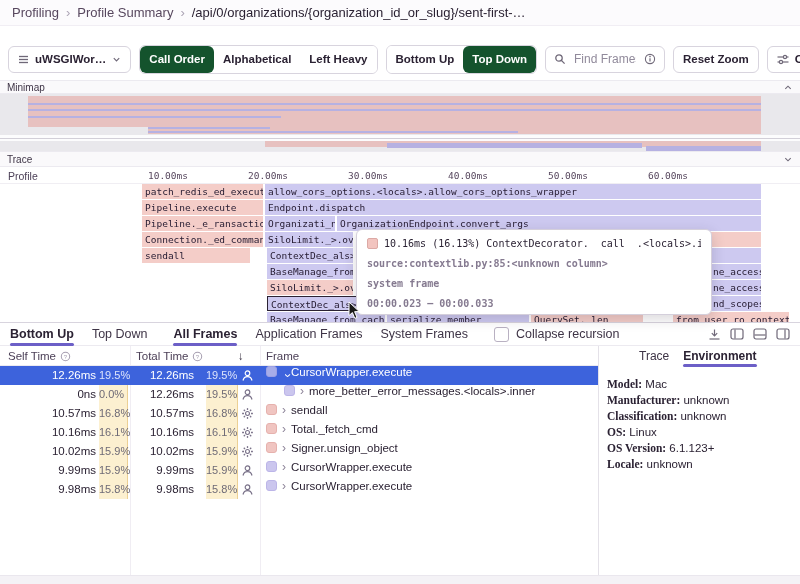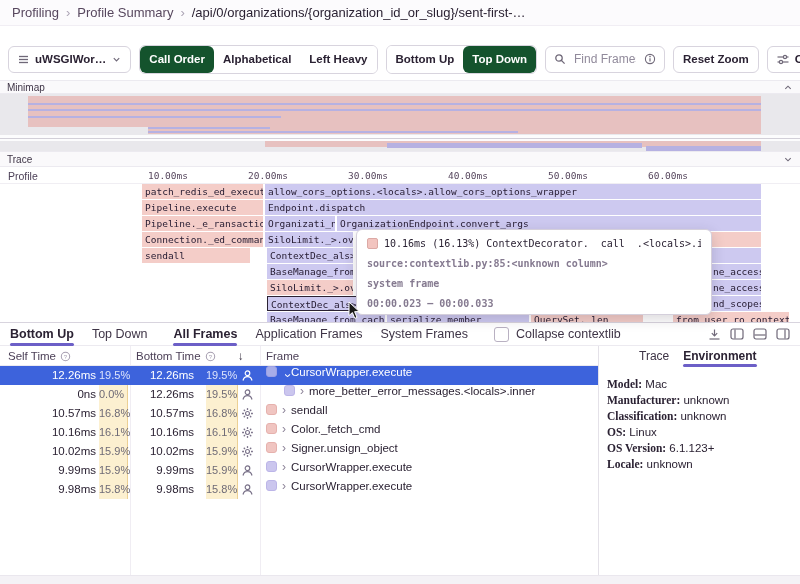--- a/index.html
+++ b/index.html
@@ -289,21 +289,21 @@
           <span class="tab active">Bottom Up</span>
           <span class="tab">Top Down</span>
         </div>
       <div class="tgroup" id="frame-tabs">
           <span class="tab active">All Frames</span>
           <span class="tab">Application Frames</span>
           <span class="tab">System Frames</span>
         </div>
       <div class="cbwrap">
         <span class="cb"></span>
-        <span>Collapse contextlib</span>
+        <span>Collapse recursion</span>
       </div>
       <div class="bar-icons">
         <span class="icn">
           <svg width="13" height="13" viewBox="0 0 13 13">
               <g stroke="currentColor" stroke-width="1.2" fill="none">
                 <path d="M6.5 1.5v6"></path>
                 <path d="M3.8 5.2 6.5 7.9 9.2 5.2"></path>
                 <path d="M1.5 11h10"></path>
               </g>
             </svg>
@@ -336,21 +336,21 @@
         <span class="th" style="left:8px">
           <span>Self Time</span>
           <span class="icn">
             <svg width="11" height="11" viewBox="0 0 12 12">
                 <circle cx="6" cy="6" r="4.6" fill="none" stroke="#a59daf" stroke-width="1.1"></circle>
                 <text x="6" y="8.4" font-size="6.5" text-anchor="middle" fill="#a59daf" font-family="Liberation Sans,sans-serif">?</text>
               </svg>
           </span>
         </span>
         <span class="th" style="left:136px">
-          <span>Bottom Time</span>
+          <span>Total Time</span>
           <span class="icn">
             <svg width="11" height="11" viewBox="0 0 12 12">
                 <circle cx="6" cy="6" r="4.6" fill="none" stroke="#a59daf" stroke-width="1.1"></circle>
                 <text x="6" y="8.4" font-size="6.5" text-anchor="middle" fill="#a59daf" font-family="Liberation Sans,sans-serif">?</text>
               </svg>
           </span>
         </span>
         <span class="th" style="left:238px;color:#2b2233">↓</span>
         <span class="th" style="left:266px">
           <span>Frame</span>
@@ -433,21 +433,21 @@
                   <line x1="3" y1="3" x2="4.3" y2="4.3"></line>
                   <line x1="9.7" y1="9.7" x2="11" y2="11"></line>
                   <line x1="3" y1="11" x2="4.3" y2="9.7"></line>
                   <line x1="9.7" y1="4.3" x2="11" y2="3"></line>
                 </g>
               </svg>
             </span>
             <span class="fr">
               <span class="sw pink" style="margin-left:0px"></span>
               <span class="chev">›</span>
-              <span class="fname">Color._fetch_cmd</span>
+              <span class="fname">Total._fetch_cmd</span>
             </span>
           </div>
           <div class="trow">
             <span class="v v1">10.02ms</span>
             <span class="v p1 pct">15.9%</span>
             <span class="v v2">10.02ms</span>
             <span class="v p2 pct">15.9%</span>
             <span class="ic">
               <svg viewBox="0 0 14 14" width="13" height="13">
                 <circle cx="7" cy="7" r="2.1" fill="none" stroke="currentColor" stroke-width="1.2"></circle>

